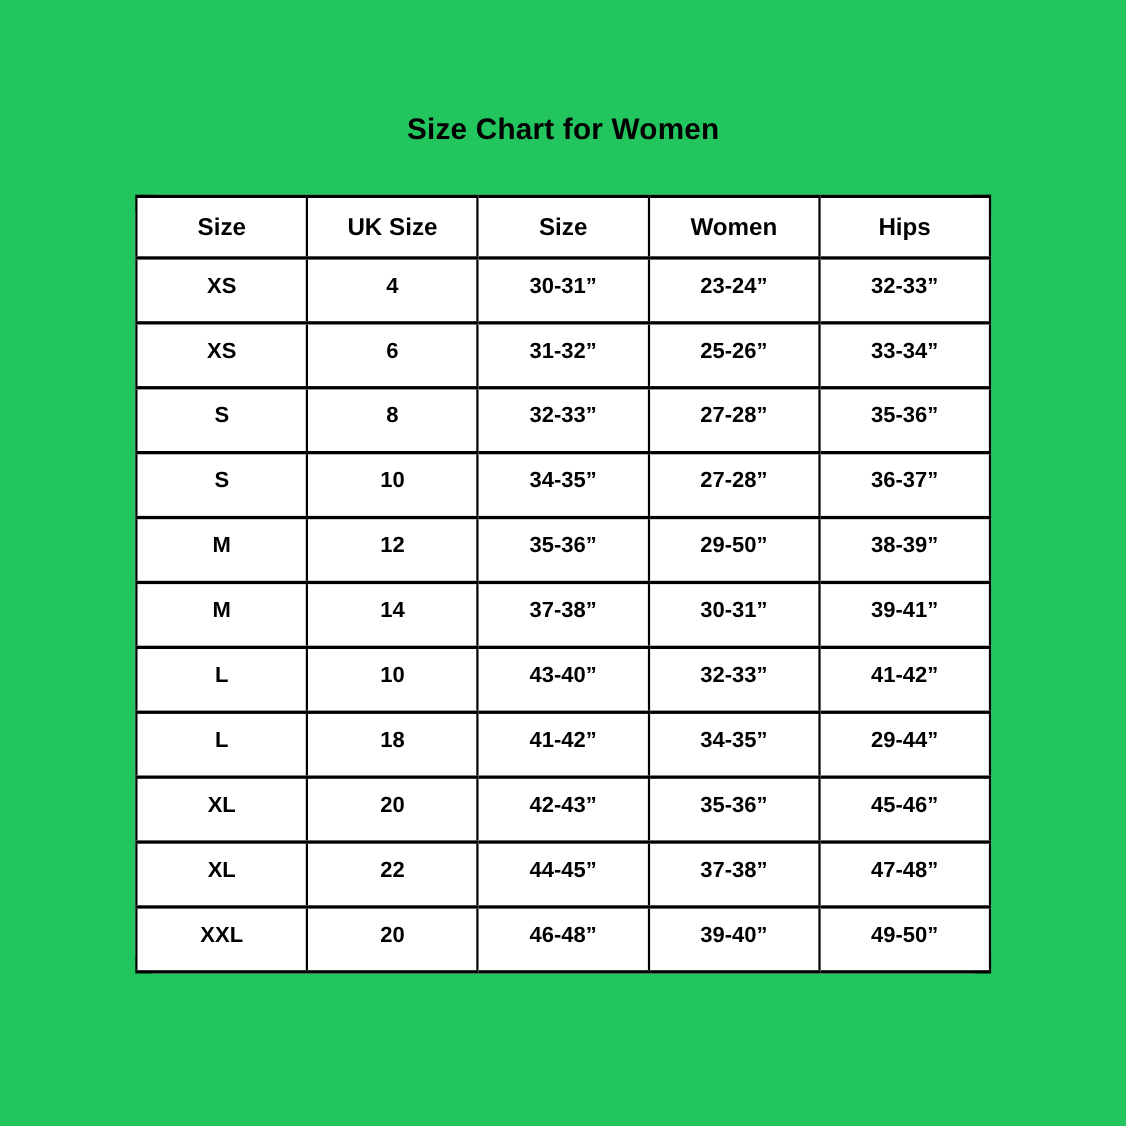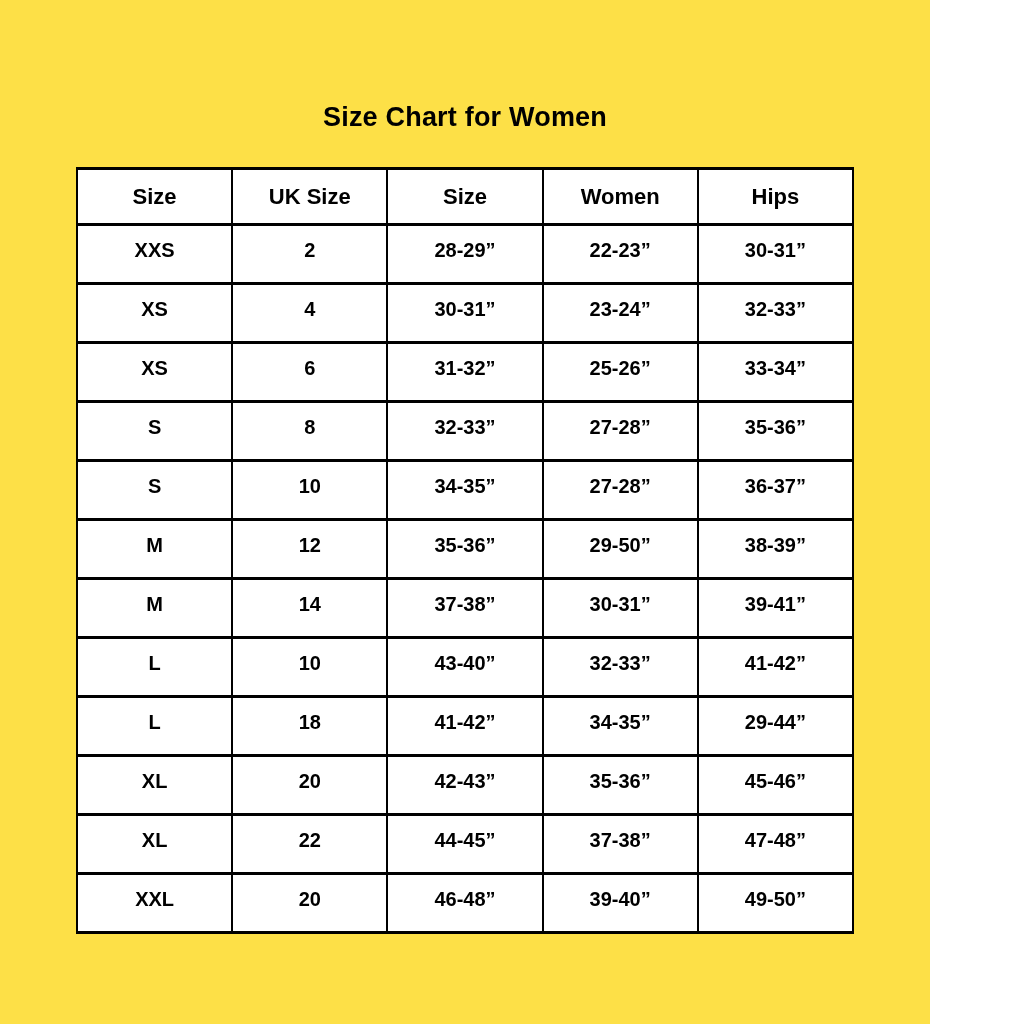--- a/index.html
+++ b/index.html
@@ -2,40 +2,40 @@
 <html><head>
 <meta charset="utf-8">
 <style>
   html, body {
     margin: 0;
     padding: 0;
     background: #ffffff;
   }
   .page {
     position: relative;
-    width: 930px;
+    width: 1024px;
     height: 1024px;
-    background: #fde047;
+    background: #22c55e;
     font-family: "Liberation Sans", sans-serif;
     color: #000000;
     overflow: hidden;
   }
   .chart-title {
     margin: 0;
     padding-top: 102px;
     padding-bottom: 34px;
     text-align: center;
     font-size: 27px;
     font-weight: bold;
     letter-spacing: 0.2px;
     color: #000000;
   }
   table.size-table {
     border-collapse: collapse;
-    margin: 0 auto;
+    margin: 10px auto;
     width: 778px;
     table-layout: fixed;
     background: #ffffff;
     border-radius: 18px;
   }
   table.size-table th,
   table.size-table td {
     border-left: 2px solid #000000;
     border-right: 2px solid #000000;
     border-top: 3px solid #000000;
@@ -66,27 +66,20 @@
     <thead>
       <tr>
           <th>Size</th>
           <th>UK Size</th>
           <th>Size</th>
           <th>Women</th>
           <th>Hips</th>
         </tr>
     </thead>
     <tbody>
-        <tr>
-          <td>XXS</td>
-          <td>2</td>
-          <td>28-29”</td>
-          <td>22-23”</td>
-          <td>30-31”</td>
-        </tr>
         <tr>
           <td>XS</td>
           <td>4</td>
           <td>30-31”</td>
           <td>23-24”</td>
           <td>32-33”</td>
         </tr>
         <tr>
           <td>XS</td>
           <td>6</td>

